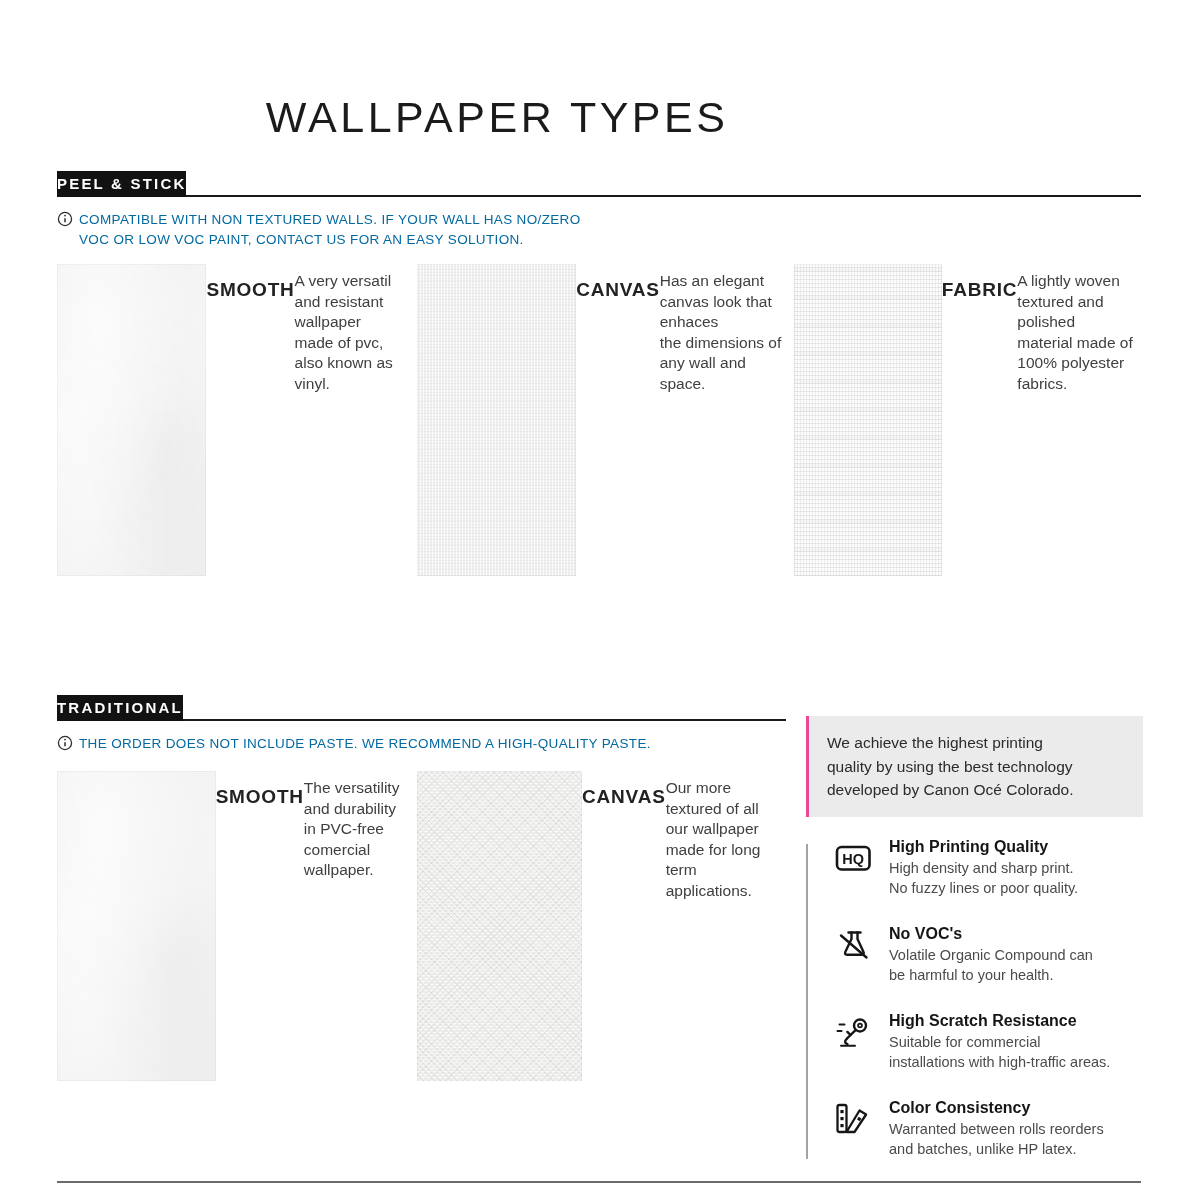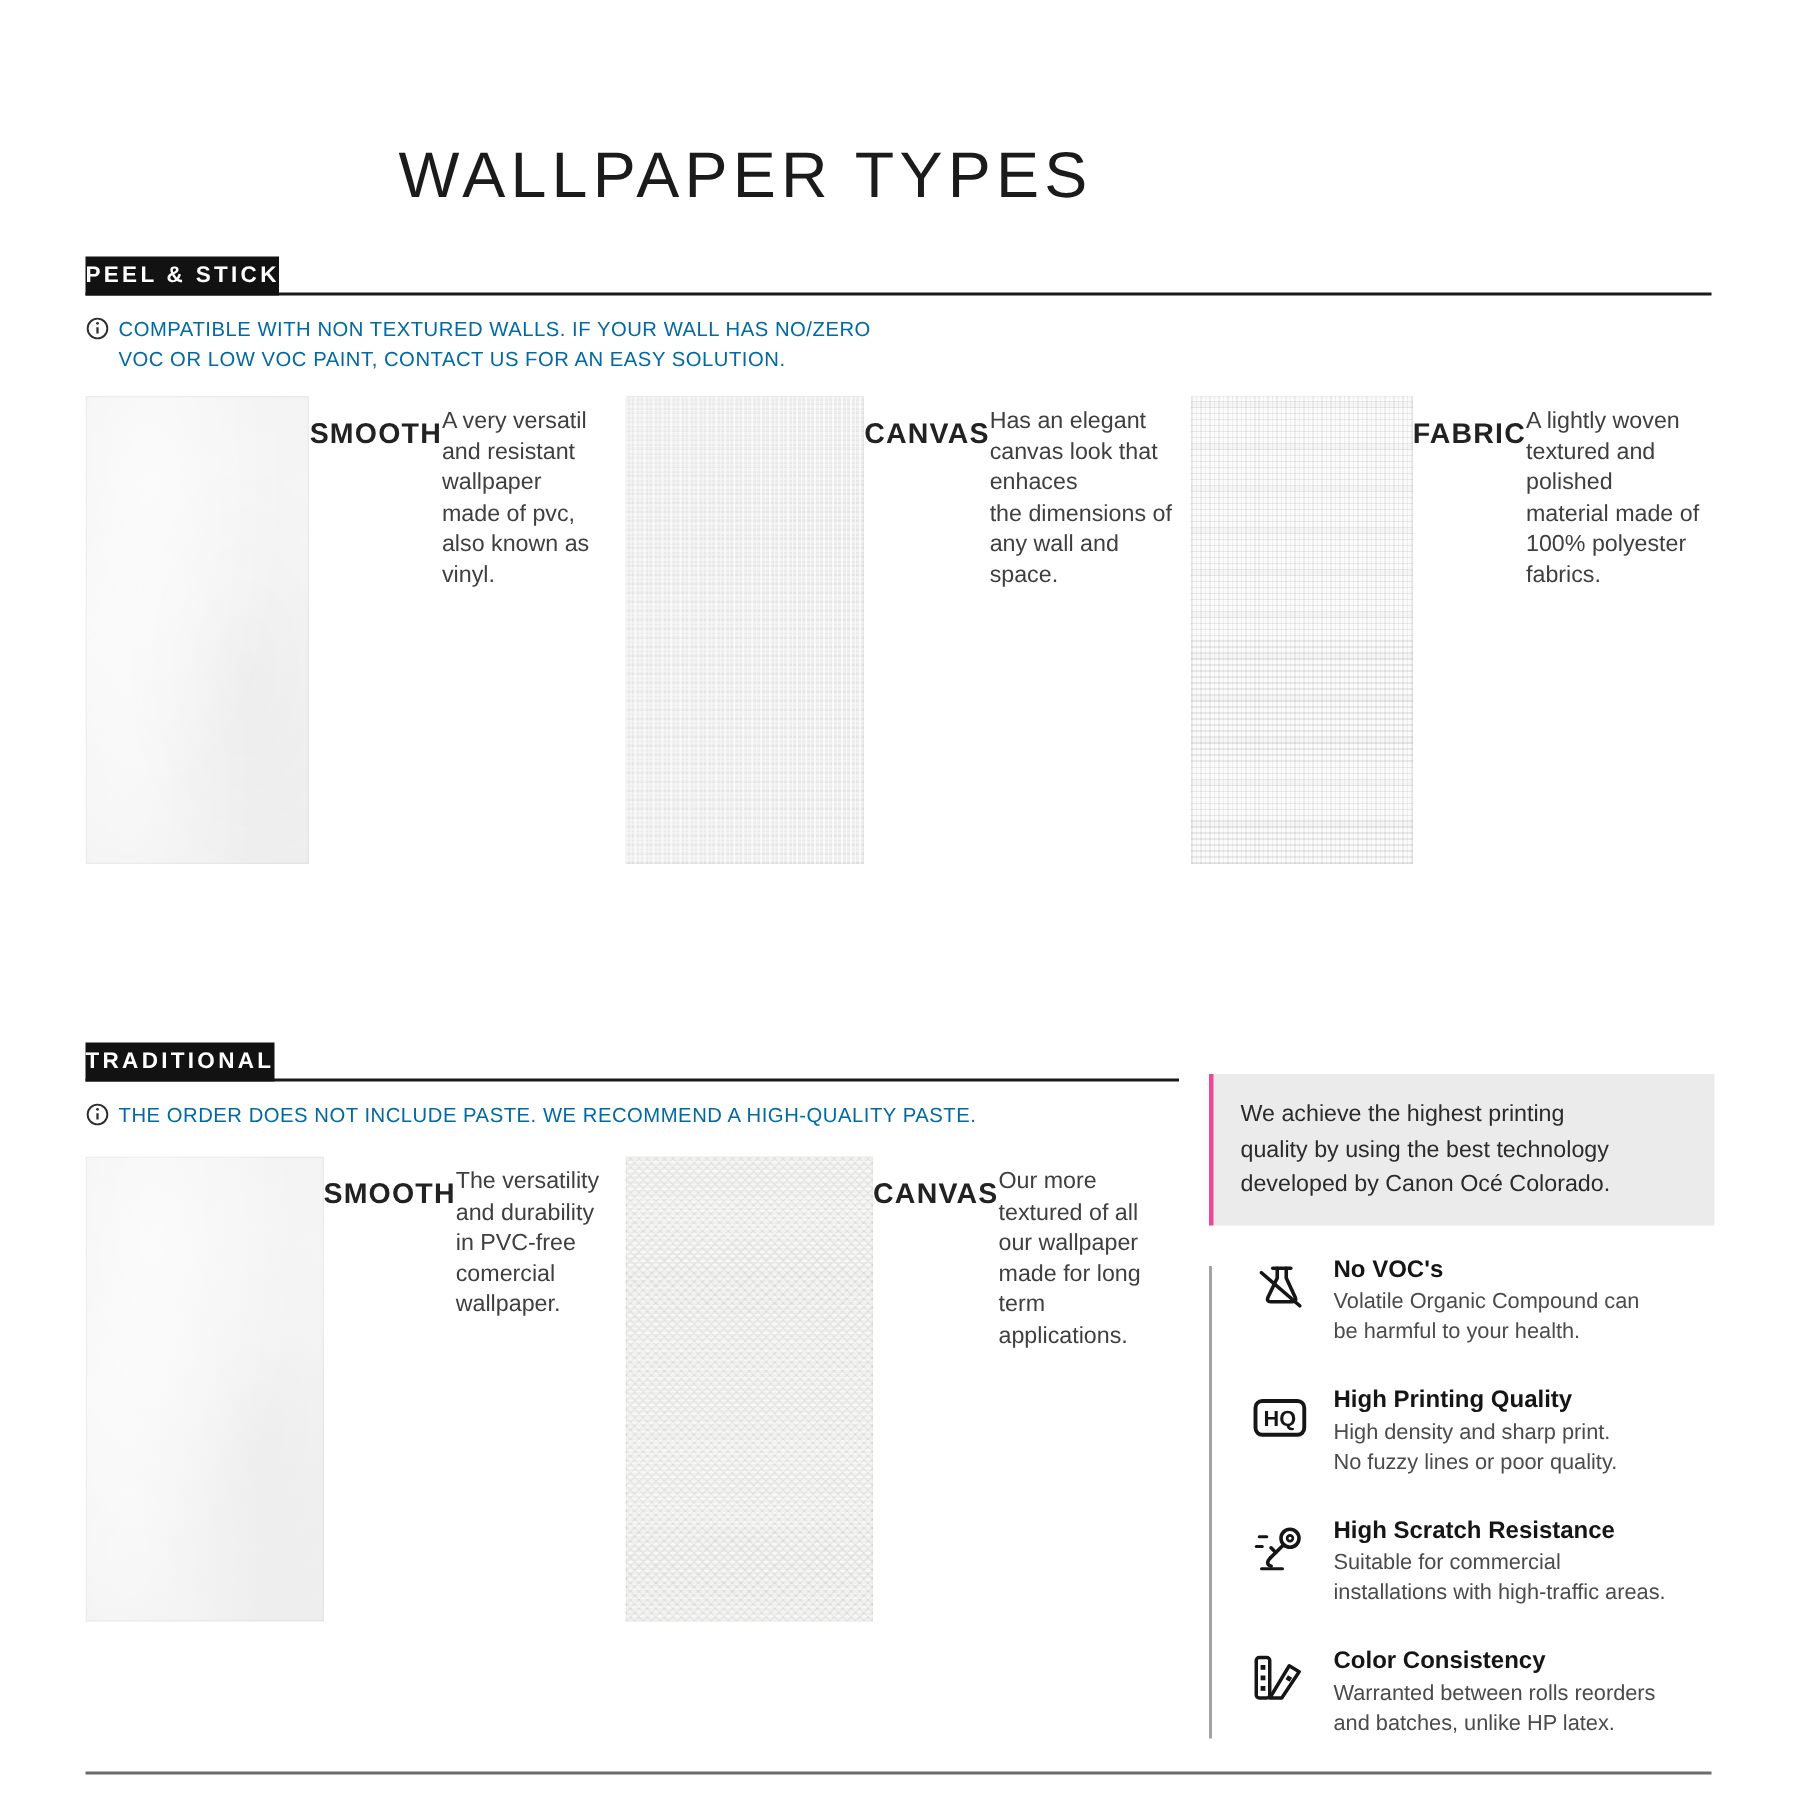--- a/index.html
+++ b/index.html
@@ -171,47 +171,47 @@
     <div>quality by using the best technology</div>
     <div>developed by Canon Océ Colorado.</div>
   </div>
 
   <div class="abs vline"></div>
 
   <div class="abs features">
 
     <div class="feature">
       <span class="feat-icon">
+        <svg viewBox="0 0 40 40" width="40" height="40">
+          <rect x="4" y="9" width="32.5" height="22.5" rx="4.5" fill="none" stroke="#161616" stroke-width="2.6"></rect>
+          <text x="20.2" y="25.8" text-anchor="middle" font-family="Liberation Sans, sans-serif" font-size="14.5" font-weight="bold" fill="#161616">HQ</text>
+        </svg>
+      </span>
+      <div>
+        <div class="feat-title">High Printing Quality</div>
+        <div class="feat-desc">
+          <div>High density and sharp print.</div>
+          <div>No fuzzy lines or poor quality.</div>
+        </div>
+      </div>
+    </div>
+
+    <div class="feature">
+      <span class="feat-icon">
         <svg viewBox="0 0 40 40" width="40" height="40" fill="none" stroke="#161616" stroke-width="2.4" stroke-linecap="round" stroke-linejoin="round">
           <path d="M15.5 7.5 H27.5"></path>
           <path d="M18.5 7.5 V14 L12.5 26.5 Q11 29.8 14.2 29.8 H28.6 Q31.8 29.8 30.3 26.5 L24.5 14 V7.5"></path>
           <path d="M8 10.5 L33.5 32.5"></path>
         </svg>
       </span>
       <div>
         <div class="feat-title">No VOC's</div>
         <div class="feat-desc">
           <div>Volatile Organic Compound can</div>
           <div>be harmful to your health.</div>
-        </div>
-      </div>
-    </div>
-
-    <div class="feature">
-      <span class="feat-icon">
-        <svg viewBox="0 0 40 40" width="40" height="40">
-          <rect x="4" y="9" width="32.5" height="22.5" rx="4.5" fill="none" stroke="#161616" stroke-width="2.6"></rect>
-          <text x="20.2" y="25.8" text-anchor="middle" font-family="Liberation Sans, sans-serif" font-size="14.5" font-weight="bold" fill="#161616">HQ</text>
-        </svg>
-      </span>
-      <div>
-        <div class="feat-title">High Printing Quality</div>
-        <div class="feat-desc">
-          <div>High density and sharp print.</div>
-          <div>No fuzzy lines or poor quality.</div>
         </div>
       </div>
     </div>
 
     <div class="feature">
       <span class="feat-icon">
         <svg viewBox="0 0 40 40" width="40" height="40" fill="none" stroke="#161616" stroke-width="2.4" stroke-linecap="round">
           <circle cx="27" cy="13.5" r="6"></circle>
           <circle cx="27" cy="13.5" r="1.9" stroke-width="1.8"></circle>
           <path d="M22.8 17.8 L14 26.5"></path>

